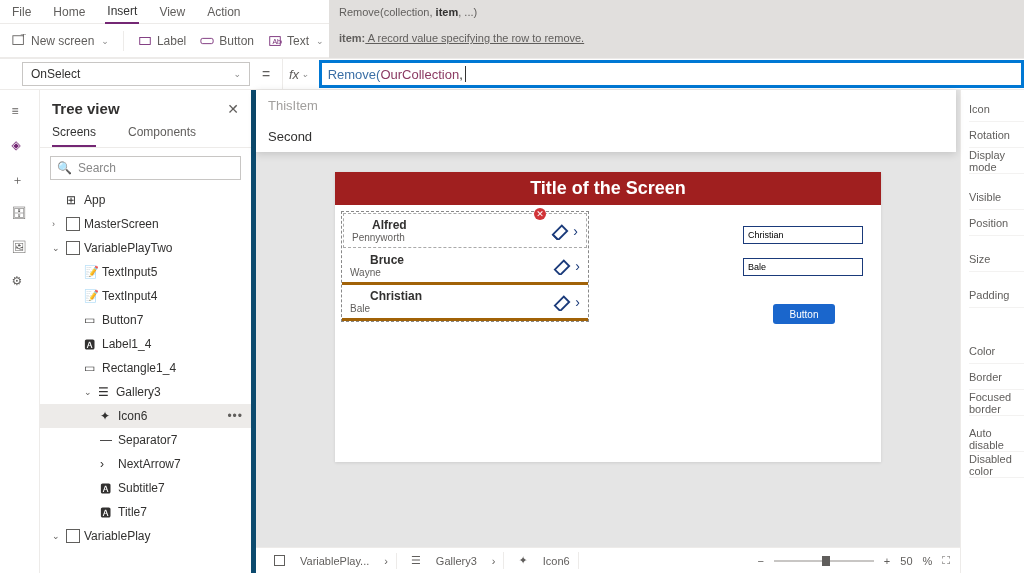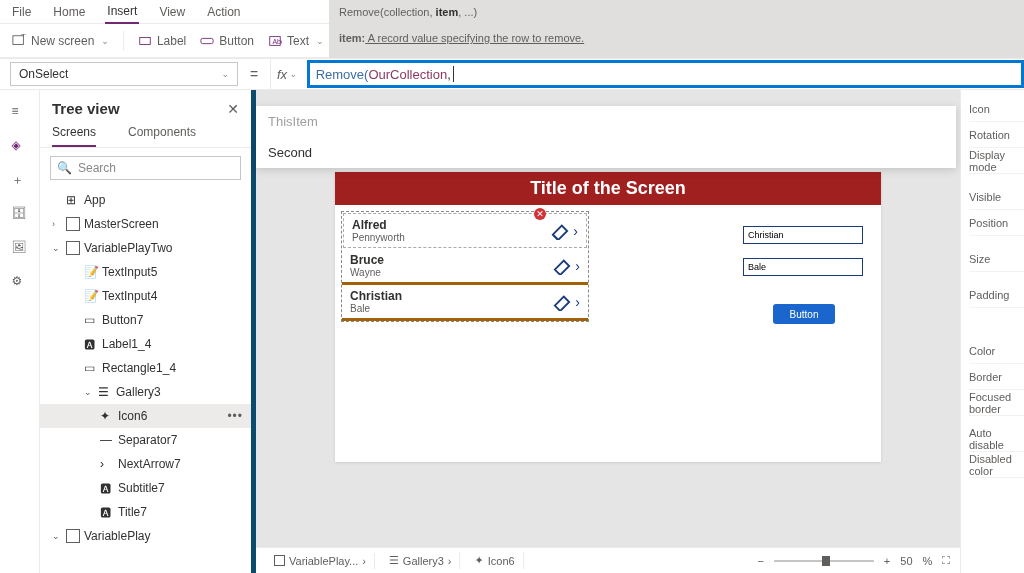--- a/index.html
+++ b/index.html
@@ -18,21 +18,21 @@
 
   
   .hintbar { position: absolute; left: 329px; right: 0; top: 0; height: 58px; background: #e1dfdd; padding: 4px 10px; font-size: 11px; color: #605e5c; }
   .hintbar .sig { margin-top: 2px; }
   .hintbar .sig b { color: #323130; }
   .hintbar .desc { margin-top: 14px; }
   .hintbar .desc .u { text-decoration: underline; }
 
   
   .fxrow { display: flex; align-items: center; height: 32px; background: #fff; border-top: 1px solid #edebe9; border-bottom: 1px solid #edebe9; }
-  .propSelect { width: 228px; height: 24px; margin-left: 10px; border: 1px solid #c8c6c4; display: flex; align-items: center; justify-content: space-between; padding: 0 8px; font-size: 12px; color: #323130; }
+  .propSelect { width: 228px; height: 24px; margin-left: 22px; border: 1px solid #c8c6c4; display: flex; align-items: center; justify-content: space-between; padding: 0 8px; font-size: 12px; color: #323130; }
   .fxEq { width: 20px; text-align: center; color: #605e5c; font-size: 14px; margin: 0 6px; }
   .fxBtn { display: inline-flex; align-items: center; font-style: italic; font-size: 13px; color: #605e5c; padding: 0 6px; border-left: 1px solid #edebe9; height: 100%; }
   .fxBox { flex: 1; height: 28px; border: 3px solid #0078d4; margin-left: 4px; display: flex; align-items: center; padding: 0 6px; font-family: Consolas, monospace; font-size: 13px; background: #fff; }
   .fxBox .fn { color: #3a6ea5; }
   .fxBox .id { color: #8b3a62; }
   .fxBox .cursor { border-left: 1px solid #333; height: 16px; margin-left: 2px; }
 
   
   .main { position: absolute; top: 90px; left: 0; right: 0; bottom: 0; display: flex; }
   
@@ -57,44 +57,44 @@
   .treelist .node .ic { width: 14px; height: 14px; flex-shrink: 0; }
   .treelist .lvl1 { padding-left: 12px; }
   .treelist .lvl3 { padding-left: 44px; }
   .treelist .lvl4 { padding-left: 60px; }
   .treelist .more { margin-left: auto; margin-right: 8px; color: #605e5c; letter-spacing: 1px; }
 
   
   .canvasarea { flex: 1; background: #e5e5e5; position: relative; display: flex; flex-direction: column; }
   
   
-  .suggest { position: absolute; left: 0; top: 16px; width: 700px; background: #fff; box-shadow: 0 2px 8px rgba(0,0,0,0.15); z-index: 5; }
+  .suggest { position: absolute; left: 0; top: 0; width: 700px; background: #fff; box-shadow: 0 2px 8px rgba(0,0,0,0.15); z-index: 5; }
   .suggest .sitem { padding: 8px 12px; font-size: 13px; color: #323130; cursor: pointer; }
   .suggest .sitem.dim { color: #a19f9d; }
   .mousecursor { position: absolute; font-size: 13px; color: #333; pointer-events: none; }
 
   .canvas { margin: 82px auto 0; width: 546px; height: 290px; background: #fff; box-shadow: 0 1px 3px rgba(0,0,0,0.1); position: relative; }
   .screentitle { background: #a01f1f; color: #fff; text-align: center; font-weight: 700; font-size: 18px; padding: 6px 0; }
   .gallery { margin: 6px; border: 1px dashed #888; }
   .gitem { display: flex; align-items: center; justify-content: space-between; padding: 4px 8px; border-bottom: 3px solid #a16207; }
   .gitem:first-child { border: 1px dashed #aaa; margin: 1px; position: relative; }
-  .gitem .names .fn { font-weight: 700; font-size: 12px; }
+  .gitem .names .fn { font-weight: 700; font-size: 12px; margin-left: 20px; }
   .gitem .names .ln { font-size: 10px; color: #605e5c; }
   .gitem .icons { display: flex; align-items: center; gap: 2px; }
   .eraser { width: 22px; height: 18px; }
   .arrow { font-size: 14px; color: #1a3a7a; }
   .delcircle { position: absolute; top: -6px; right: 40px; width: 12px; height: 12px; border-radius: 50%; background: #d13438; color: #fff; font-size: 9px; display: flex; align-items: center; justify-content: center; }
   
   .rightform { position: absolute; right: 18px; top: 54px; display: flex; flex-direction: column; gap: 14px; }
   .rightform input { width: 120px; height: 18px; border: 1px solid #1a3a7a; font-size: 9px; padding: 0 4px; }
   .rightform button { width: 62px; height: 20px; background: #1a66cc; color: #fff; border: none; border-radius: 3px; font-size: 10px; margin-left: 30px; margin-top: 14px; cursor: pointer; }
 
   
   .crumbs { height: 26px; border-top: 1px solid #edebe9; background: #fff; display: flex; align-items: center; padding: 0 10px; gap: 6px; font-size: 11px; color: #605e5c; position: absolute; bottom: 0; left: 0; right: 0; }
-  .crumb { display: flex; align-items: center; gap: 4px; padding: 2px 8px; border-right: 1px solid #edebe9; }
+  .crumb { display: flex; align-items: center; gap: 15px; padding: 2px 8px; border-right: 1px solid #edebe9; }
   .zoom { margin-left: auto; display: flex; align-items: center; gap: 10px; }
   .slider { width: 100px; height: 2px; background: #c8c6c4; position: relative; }
   .slider .thumb { position: absolute; left: 48px; top: -4px; width: 8px; height: 10px; background: #605e5c; }
 
   
   .proppanel { width: 64px; background: #fff; border-left: 1px solid #edebe9; font-size: 11px; color: #605e5c; padding: 6px 0 0 8px; }
   .proppanel .r { height: 26px; display: flex; align-items: center; border-bottom: 1px solid #f3f2f1; }
   .proppanel .gap { height: 10px; border: none; }
 
   

